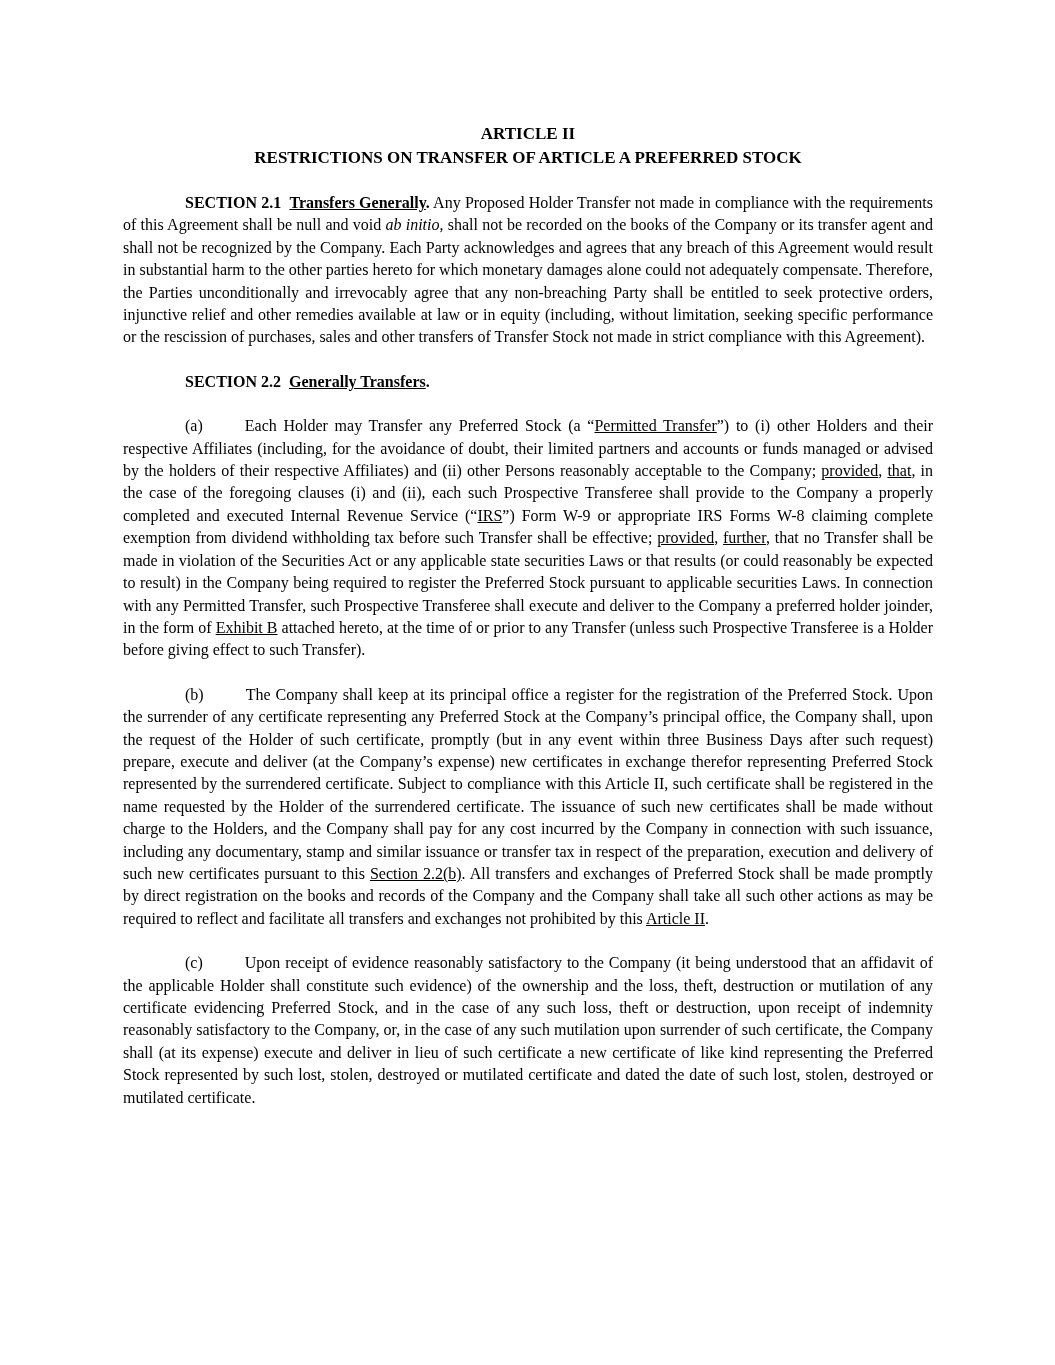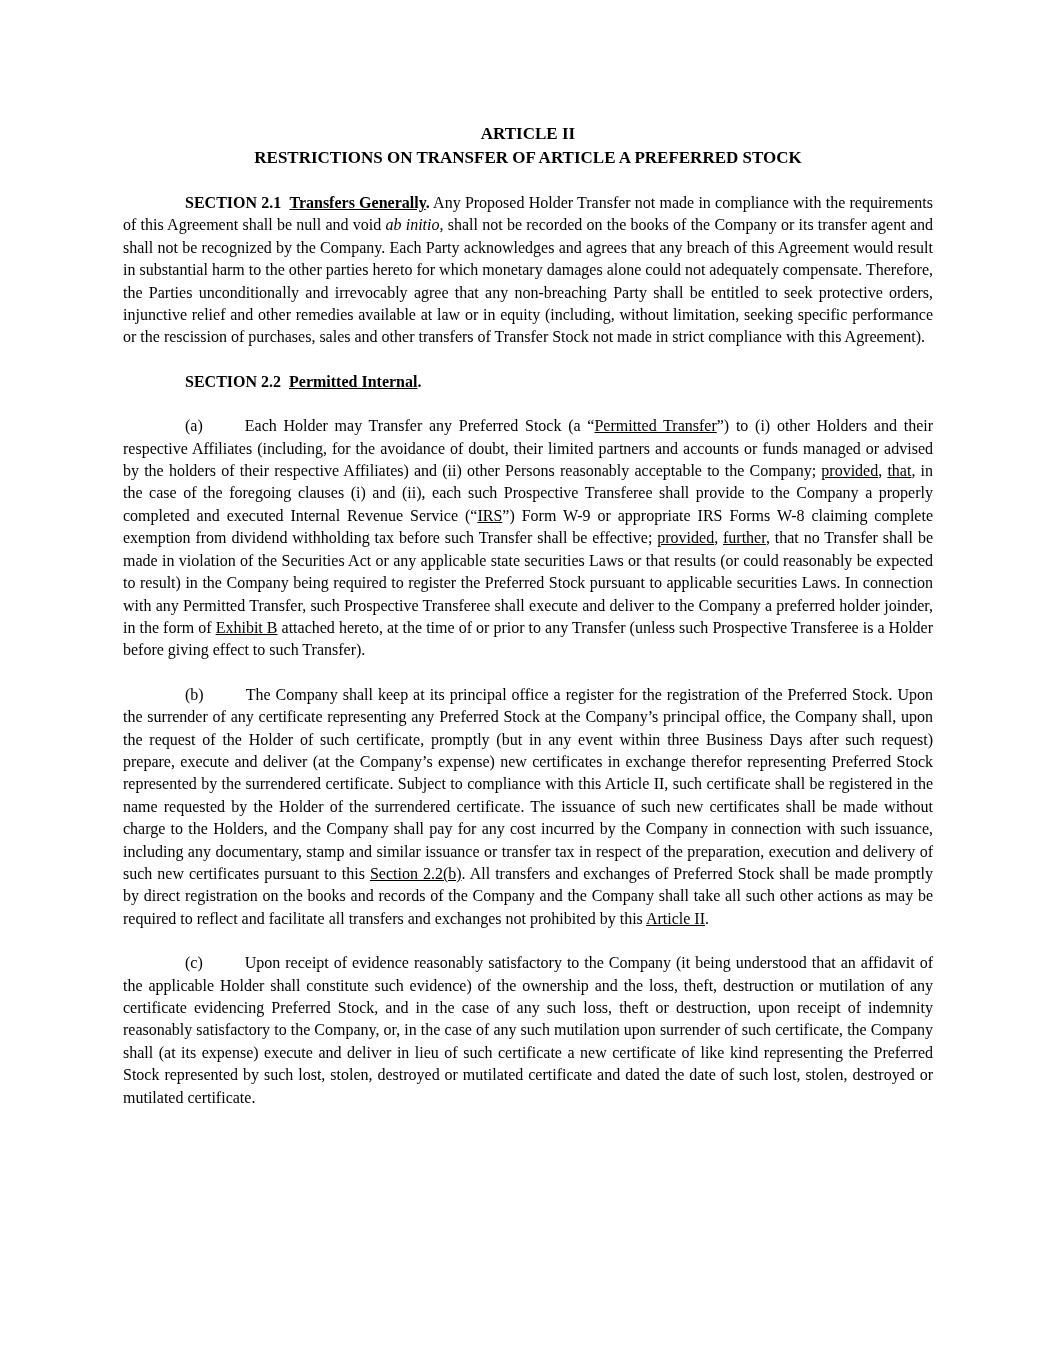--- a/index.html
+++ b/index.html
@@ -56,20 +56,20 @@
 <body>
 
 <div class="page">
   <div class="content">
     <div class="doc-title">
       <div>ARTICLE II</div>
       <div>RESTRICTIONS ON TRANSFER OF ARTICLE A PREFERRED STOCK</div>
     </div>
     <div id="doc-body">
         <p class="para"><span class="b">SECTION 2.1&nbsp; </span><span class="b u">Transfers Generally</span><span class="b">.</span><span> Any Proposed Holder Transfer not made in compliance with the requirements of this Agreement shall be null and void </span><span class="i">ab initio</span><span>, shall not be recorded on the books of the Company or its transfer agent and shall not be recognized by the Company. Each Party acknowledges and agrees that any breach of this Agreement would result in substantial harm to the other parties hereto for which monetary damages alone could not adequately compensate. Therefore, the Parties unconditionally and irrevocably agree that any non-breaching Party shall be entitled to seek protective orders, injunctive relief and other remedies available at law or in equity (including, without limitation, seeking specific performance or the rescission of purchases, sales and other transfers of Transfer Stock not made in strict compliance with this Agreement).</span></p>
-        <p class="para"><span class="b">SECTION 2.2&nbsp; </span><span class="b u">Permitted Internal</span><span class="b">.</span></p>
+        <p class="para"><span class="b">SECTION 2.2&nbsp; </span><span class="b u">Generally Transfers</span><span class="b">.</span></p>
         <p class="para"><span>(a)</span><span class="tab"></span><span>Each Holder may Transfer any Preferred Stock (a “</span><span class="u">Permitted Transfer</span><span>”) to (i) other Holders and their respective Affiliates (including, for the avoidance of doubt, their limited partners and accounts or funds managed or advised by the holders of their respective Affiliates) and (ii) other Persons reasonably acceptable to the Company; </span><span class="u">provided</span><span>, </span><span class="u">that</span><span>, in the case of the foregoing clauses (i) and (ii), each such Prospective Transferee shall provide to the Company a properly completed and executed Internal Revenue Service (“</span><span class="u">IRS</span><span>”) Form W-9 or appropriate IRS Forms W-8 claiming complete exemption from dividend withholding tax before such Transfer shall be effective; </span><span class="u">provided</span><span>, </span><span class="u">further</span><span>, that no Transfer shall be made in violation of the Securities Act or any applicable state securities Laws or that results (or could reasonably be expected to result) in the Company being required to register the Preferred Stock pursuant to applicable securities Laws. In connection with any Permitted Transfer, such Prospective Transferee shall execute and deliver to the Company a preferred holder joinder, in the form of </span><span class="u">Exhibit B</span><span> attached hereto, at the time of or prior to any Transfer (unless such Prospective Transferee is a Holder before giving effect to such Transfer).</span></p>
         <p class="para"><span>(b)</span><span class="tab"></span><span>The Company shall keep at its principal office a register for the registration of the Preferred Stock. Upon the surrender of any certificate representing any Preferred Stock at the Company’s principal office, the Company shall, upon the request of the Holder of such certificate, promptly (but in any event within three Business Days after such request) prepare, execute and deliver (at the Company’s expense) new certificates in exchange therefor representing Preferred Stock represented by the surrendered certificate. Subject to compliance with this Article II, such certificate shall be registered in the name requested by the Holder of the surrendered certificate. The issuance of such new certificates shall be made without charge to the Holders, and the Company shall pay for any cost incurred by the Company in connection with such issuance, including any documentary, stamp and similar issuance or transfer tax in respect of the preparation, execution and delivery of such new certificates pursuant to this </span><span class="u">Section 2.2(b)</span><span>. All transfers and exchanges of Preferred Stock shall be made promptly by direct registration on the books and records of the Company and the Company shall take all such other actions as may be required to reflect and facilitate all transfers and exchanges not prohibited by this </span><span class="u">Article II</span><span>.</span></p>
         <p class="para"><span>(c)</span><span class="tab"></span><span>Upon receipt of evidence reasonably satisfactory to the Company (it being understood that an affidavit of the applicable Holder shall constitute such evidence) of the ownership and the loss, theft, destruction or mutilation of any certificate evidencing Preferred Stock, and in the case of any such loss, theft or destruction, upon receipt of indemnity reasonably satisfactory to the Company, or, in the case of any such mutilation upon surrender of such certificate, the Company shall (at its expense) execute and deliver in lieu of such certificate a new certificate of like kind representing the Preferred Stock represented by such lost, stolen, destroyed or mutilated certificate and dated the date of such lost, stolen, destroyed or mutilated certificate.</span></p>
       </div>
   </div>
   <div class="page-number">2</div>
 </div>
 
 </body></html>

